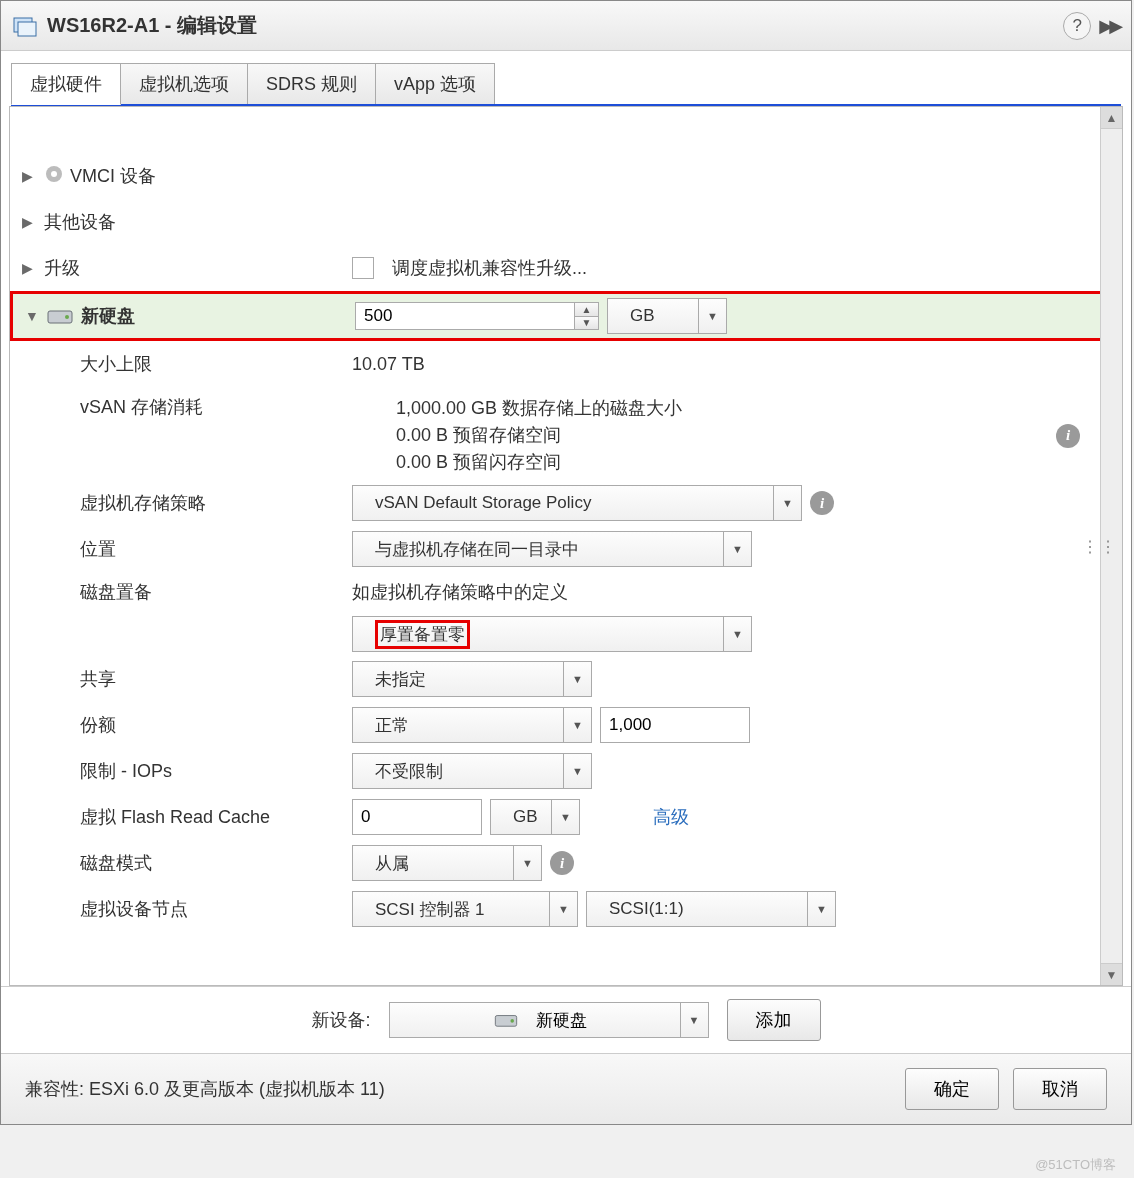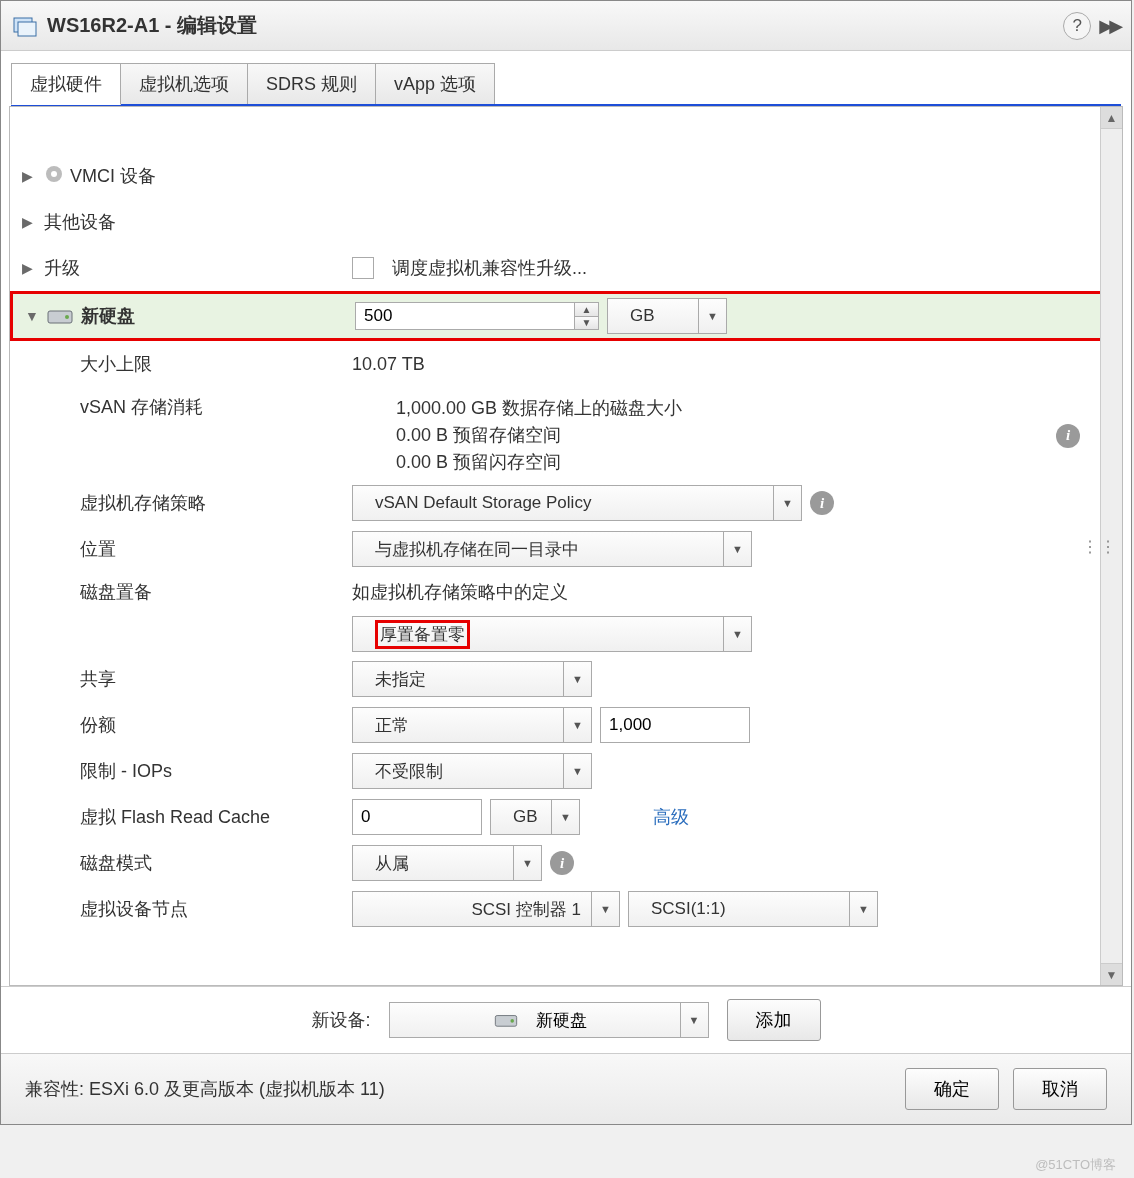--- a/index.html
+++ b/index.html
@@ -285,21 +285,21 @@
             </div>
           <span class="info-icon">i</span>
         </div>
       </div>
 
       <div class="row indent">
         <div class="label-col">
             <span>虚拟设备节点</span>
           </div>
         <div class="value-col">
-          <div class="select" style="width:268px;text-align:right;">
+          <div class="select" style="width:226px;">
               <span class="sel-text">SCSI 控制器 1</span>
               <span class="sel-btn">▼</span>
             </div>
           <div class="select" style="width:250px;">
               <span class="sel-text">SCSI(1:1)</span>
               <span class="sel-btn">▼</span>
             </div>
         </div>
       </div>
 

